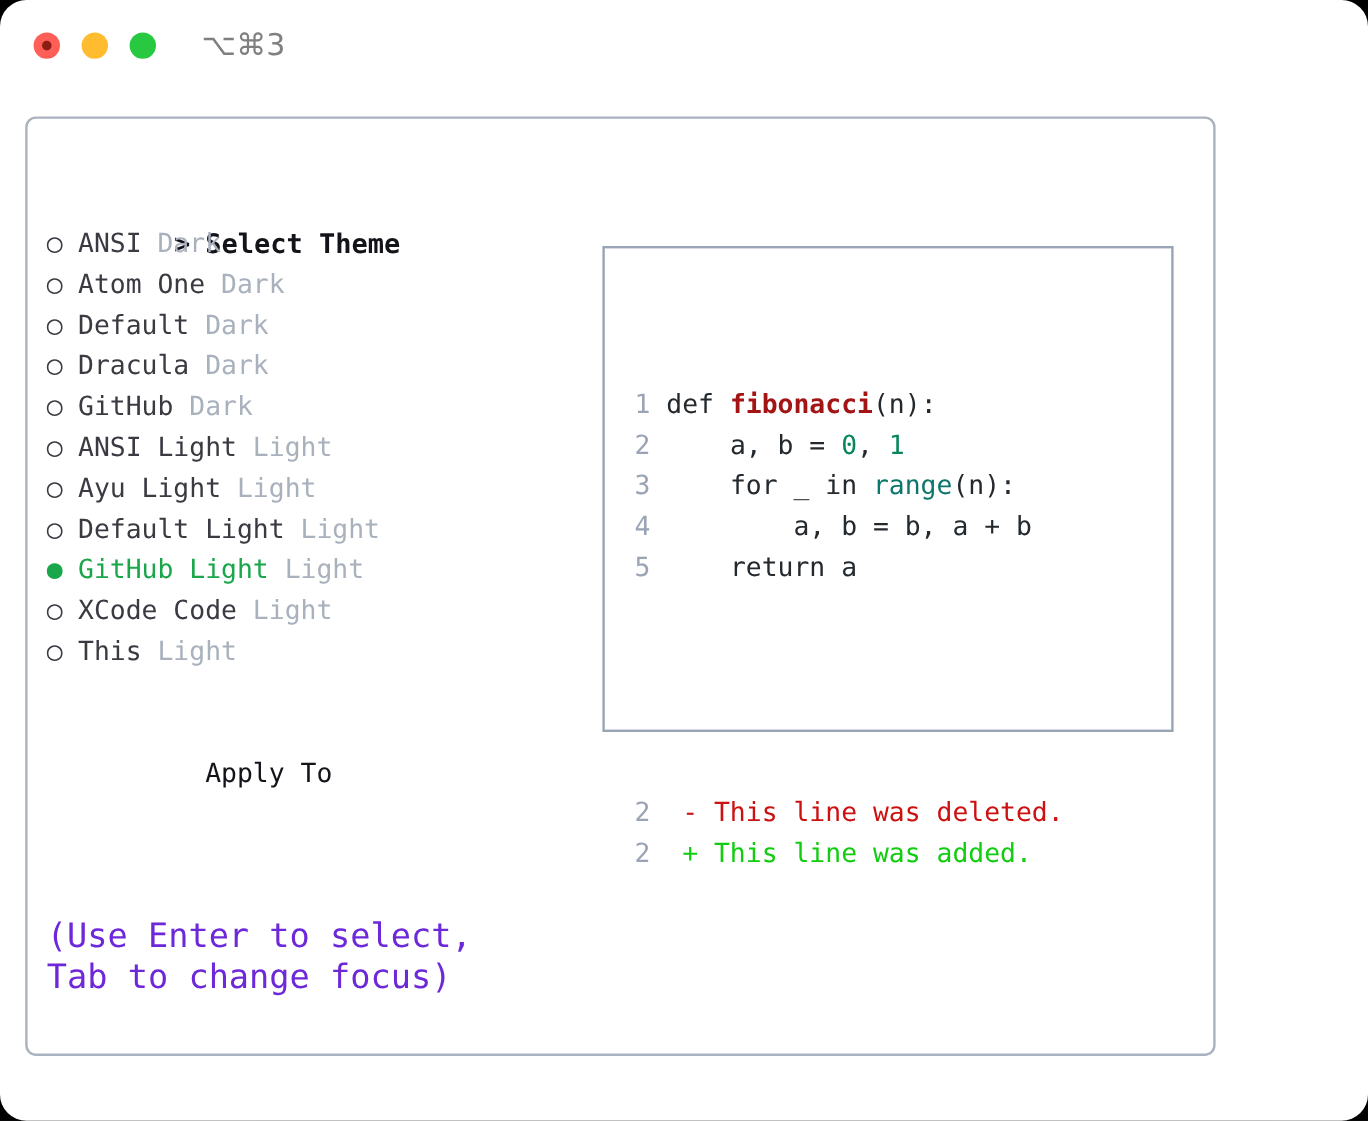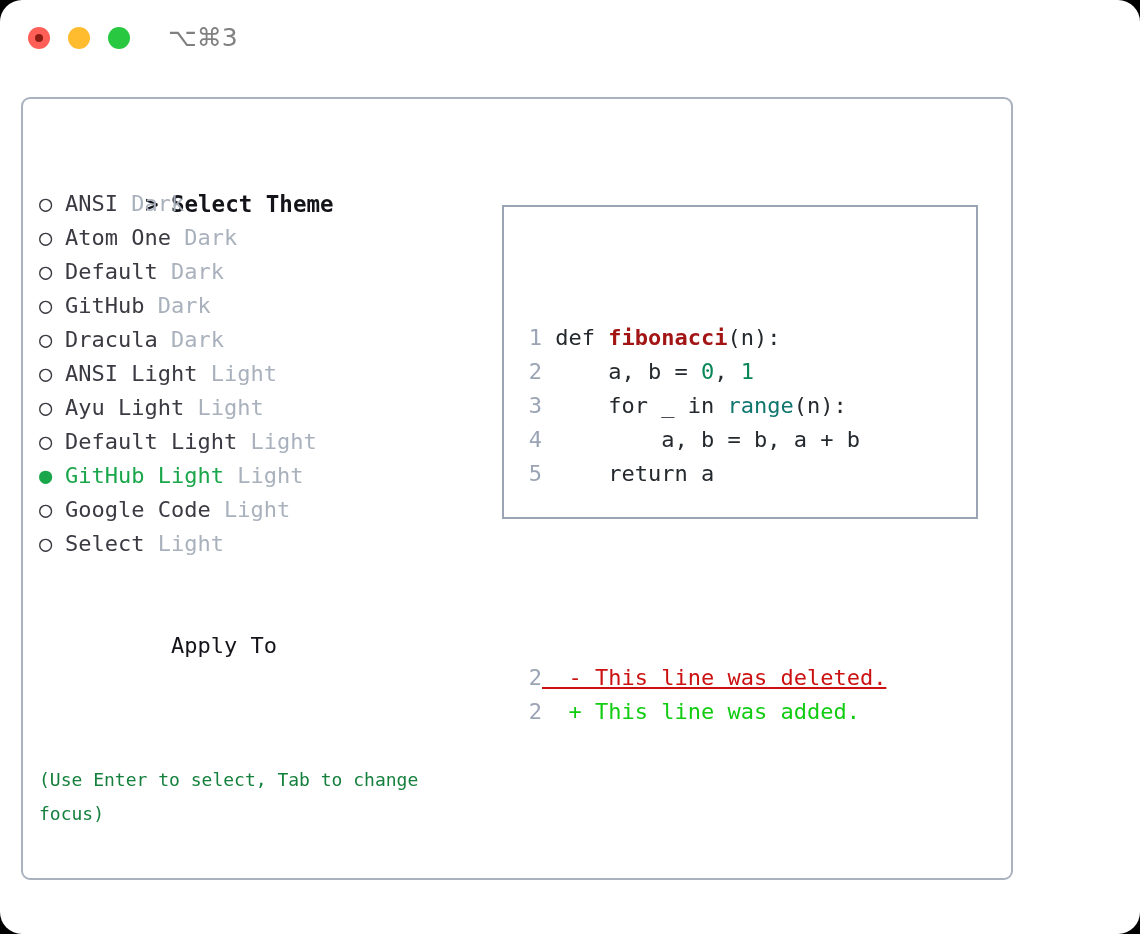--- a/index.html
+++ b/index.html
@@ -112,23 +112,23 @@
     color: #13131a;
   }
   .apply-name { color: #3a3a42; }
   .apply-name.selected { color: #1aa64b; }
 
   #hint {
     position: absolute;
     left: 16px;
     top: 664px;
     width: 412px;
-    font-size: 18px;
-    line-height: 34px;
-    color: #15803d;
+    font-size: 28px;
+    line-height: 34px;
+    color: #6d28d9;
     white-space: pre-wrap;
   }
 
   
   #right-pane {
     position: absolute;
     left: 479px;
     top: 54px;
     width: 490px;
   }
@@ -138,21 +138,21 @@
     color: #13131a;
     line-height: 34px;
     white-space: pre;
   }
 
   #preview-box {
     position: absolute;
     left: 479px;
     top: 106px;
     width: 476px;
-    height: 314px;
+    height: 405px;
     border: 2px solid #9aa4b4;
     box-sizing: border-box;
     background: #ffffff;
   }
 
   #code {
     position: absolute;
     left: 10px;
     top: 46px;
     font-size: 22px;
@@ -167,21 +167,21 @@
     color: #9aa4b4;
   }
   .tok-plain { color: #24292e; }
   .tok-fn    { color: #a31515; font-weight: bold; }
   .tok-num   { color: #098658; }
   .tok-call  { color: #0f766e; }
 
   .blank-line { height: 34px; }
 
   .d-context { color: #6a737d; }
-  .d-del     { color: #cc1111; text-decoration: underline; }
+  .d-del     { color: #cc1111; }
   .d-add     { color: #11cc11; }
 </style>
 </head>
 <body>
 
 <div id="window">
 
   <div id="titlebar">
     <div class="traffic" id="dot-close"></div>
     <div class="traffic" id="dot-min"></div>
@@ -194,28 +194,28 @@
     <div id="left-pane">
 
       <div class="row">
         <span class="marker section-title">&gt;</span><span class="section-title">Select Theme</span>
       </div>
 
       <div id="theme-items">
           <div class="row"><span class="marker">○</span><span class="theme-name">ANSI</span><span class="theme-cat"> Dark</span></div>
           <div class="row"><span class="marker">○</span><span class="theme-name">Atom One</span><span class="theme-cat"> Dark</span></div>
           <div class="row"><span class="marker">○</span><span class="theme-name">Default</span><span class="theme-cat"> Dark</span></div>
+          <div class="row"><span class="marker">○</span><span class="theme-name">Dracula</span><span class="theme-cat"> Dark</span></div>
           <div class="row"><span class="marker">○</span><span class="theme-name">GitHub</span><span class="theme-cat"> Dark</span></div>
-          <div class="row"><span class="marker">○</span><span class="theme-name">Dracula</span><span class="theme-cat"> Dark</span></div>
           <div class="row"><span class="marker">○</span><span class="theme-name">ANSI Light</span><span class="theme-cat"> Light</span></div>
           <div class="row"><span class="marker">○</span><span class="theme-name">Ayu Light</span><span class="theme-cat"> Light</span></div>
           <div class="row"><span class="marker">○</span><span class="theme-name">Default Light</span><span class="theme-cat"> Light</span></div>
           <div class="row"><span class="marker sel">●</span><span class="theme-name selected">GitHub Light</span><span class="theme-cat"> Light</span></div>
-          <div class="row"><span class="marker">○</span><span class="theme-name">Google Code</span><span class="theme-cat"> Light</span></div>
-          <div class="row"><span class="marker">○</span><span class="theme-name">Select</span><span class="theme-cat"> Light</span></div>
+          <div class="row"><span class="marker">○</span><span class="theme-name">XCode Code</span><span class="theme-cat"> Light</span></div>
+          <div class="row"><span class="marker">○</span><span class="theme-name">This</span><span class="theme-cat"> Light</span></div>
         </div>
 
       <div class="row blank-line"></div>
 
       <div class="row">
         <span class="marker"> </span><span class="apply-head">Apply To</span>
       </div>
 
     </div>
 

